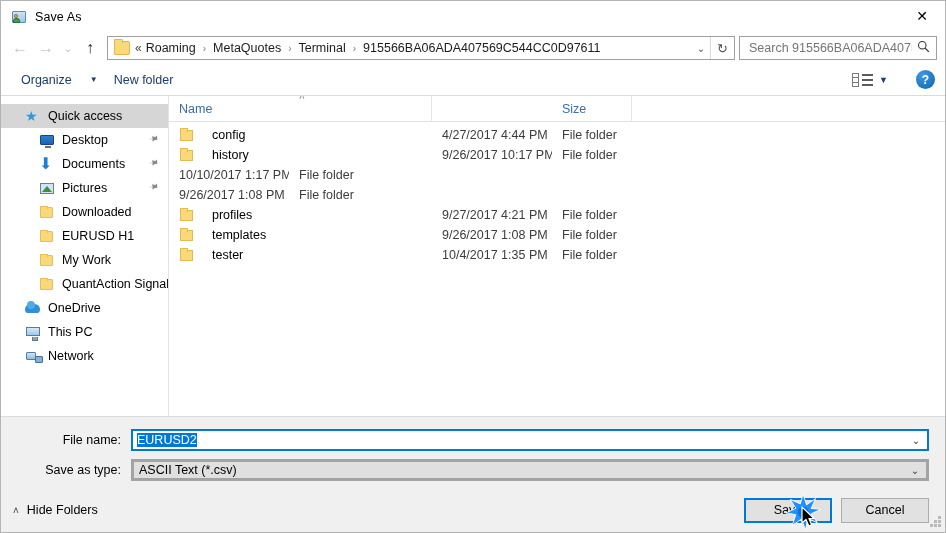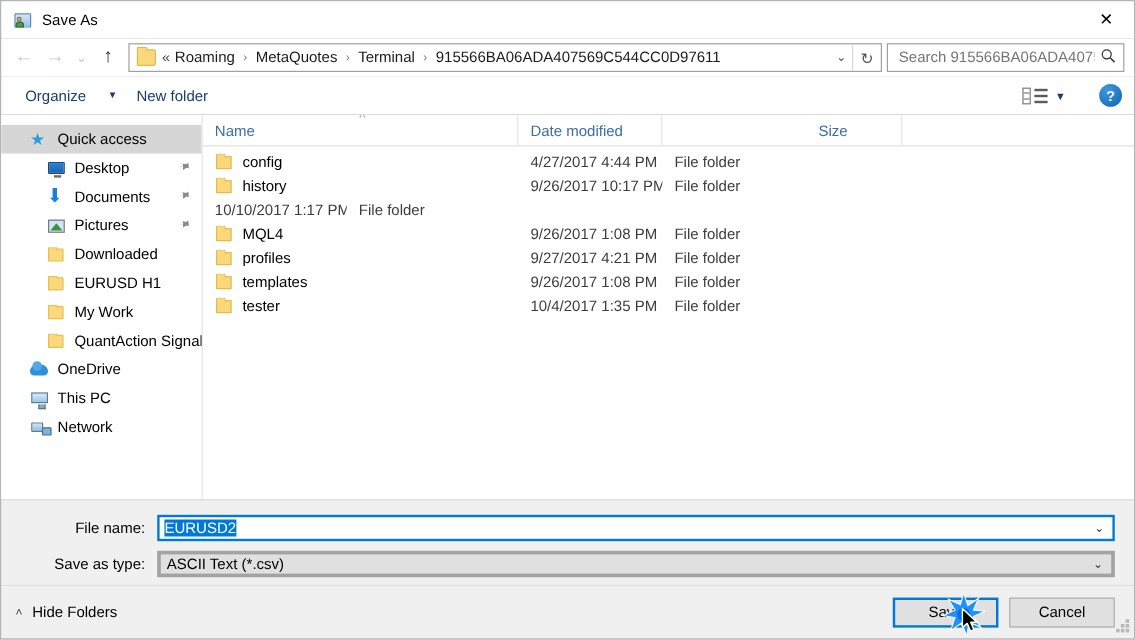--- a/index.html
+++ b/index.html
@@ -8,21 +8,21 @@
     width: 946px; height: 533px;
     overflow: hidden;
     font-family: "Liberation Sans", sans-serif;
     font-size: 12px;
     color: #000;
     background: #f0f0f0;
   }
   #dialog {
     position: relative;
     width: 946px; height: 533px;
-    background: #a3a3a3;
+    background: #86efac;
     border: 1px solid #b4b4b4;
     display: flex; flex-direction: column;
   }
 
   
   #titlebar {
     height: 31px;
     background: #ffffff;
     display: flex; align-items: center;
     flex: 0 0 31px;
@@ -302,21 +302,21 @@
   .sort-caret {
     position: absolute; left: 130px; top: -5px;
     font-size: 10px; color: #8a8a8a;
   }
   #rows { flex: 1 1 auto; overflow: hidden; padding-top: 3px; }
   .row {
     height: 20px; display: flex; align-items: center;
     font-size: 12.5px; color: #000; cursor: default;
   }
   .cell { padding-left: 10px; white-space: nowrap; overflow: hidden; }
-  .cell.c-name { flex: 0 0 263px; display: flex; align-items: center; gap: 7px; }
+  .cell.c-name { flex: 0 0 263px; display: flex; align-items: center; gap: 17px; }
   .cell.c-date { flex: 0 0 120px; color: #3c3c3c; }
   .cell.c-type { flex: 0 0 120px; color: #3c3c3c; }
   .cell.c-size { flex: 0 0 80px; color: #3c3c3c; }
   .row-folder-ico {
     width: 16px; height: 14px; flex: 0 0 16px; position: relative;
   }
   .row-folder-ico .f {
     position: absolute; left: 1px; top: 2px; width: 13px; height: 11px;
     background: #fbd97a; border: 1px solid #e3bb52;
   }
@@ -542,21 +542,20 @@
           <span>Network</span>
         </div>
       </div>
 
     <div id="filepane">
       <div id="colheader">
         <div class="col c-name">
           <span>Name</span>
           <span class="sort-caret">˄</span>
         </div>
-        <div class="col c-date">Date modified</div>
         <div class="col c-type">Type</div>
         <div class="col c-size">Size</div>
         <div class="col c-rest"></div>
       </div>
       <div id="rows">
 
       <div class="row">
             <div class="cell c-name">
               <span class="row-folder-ico">
                 <span class="f"></span>
@@ -577,26 +576,20 @@
             <div class="cell c-date">9/26/2017 10:17 PM</div>
             <div class="cell c-type">File folder</div>
             <div class="cell c-size"></div>
           </div>
           <div class="row">
             <div class="cell c-date">10/10/2017 1:17 PM</div>
             <div class="cell c-type">File folder</div>
             <div class="cell c-size"></div>
           </div>
           <div class="row">
-            <div class="cell c-name">
-              <span class="row-folder-ico">
-                <span class="f"></span>
-              </span>
-              <span>MQL4</span>
-            </div>
             <div class="cell c-date">9/26/2017 1:08 PM</div>
             <div class="cell c-type">File folder</div>
             <div class="cell c-size"></div>
           </div>
           <div class="row">
             <div class="cell c-name">
               <span class="row-folder-ico">
                 <span class="f"></span>
               </span>
               <span>profiles</span>

